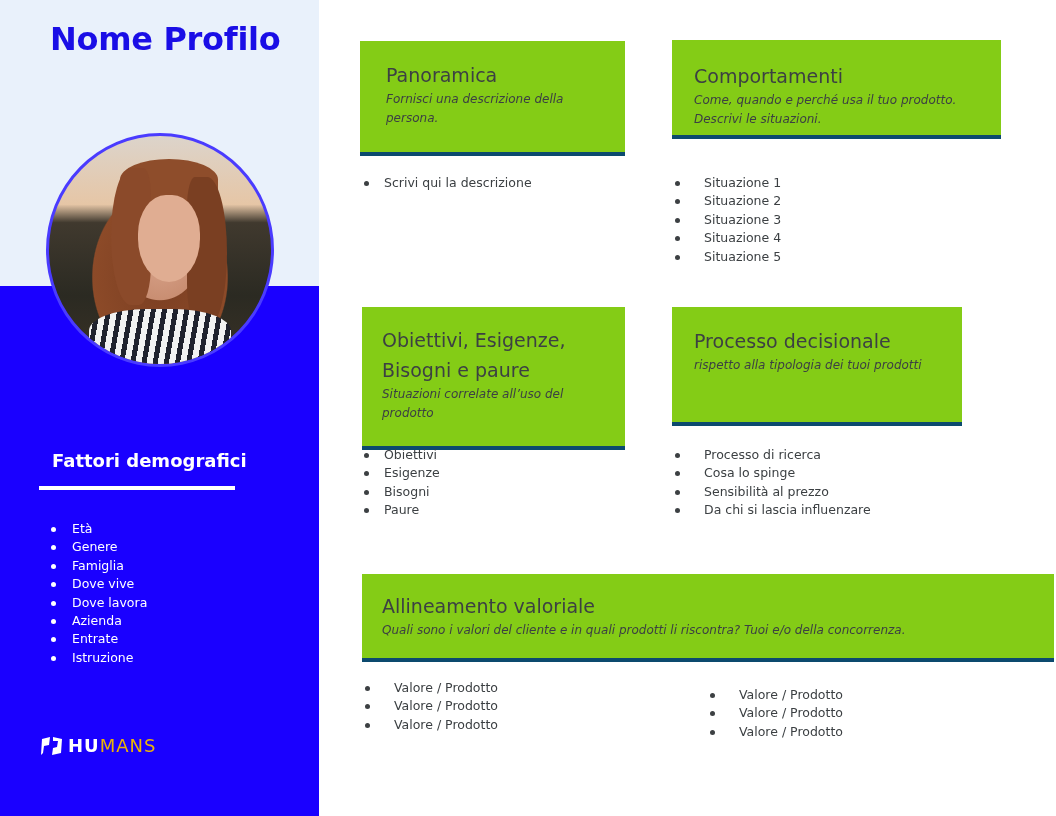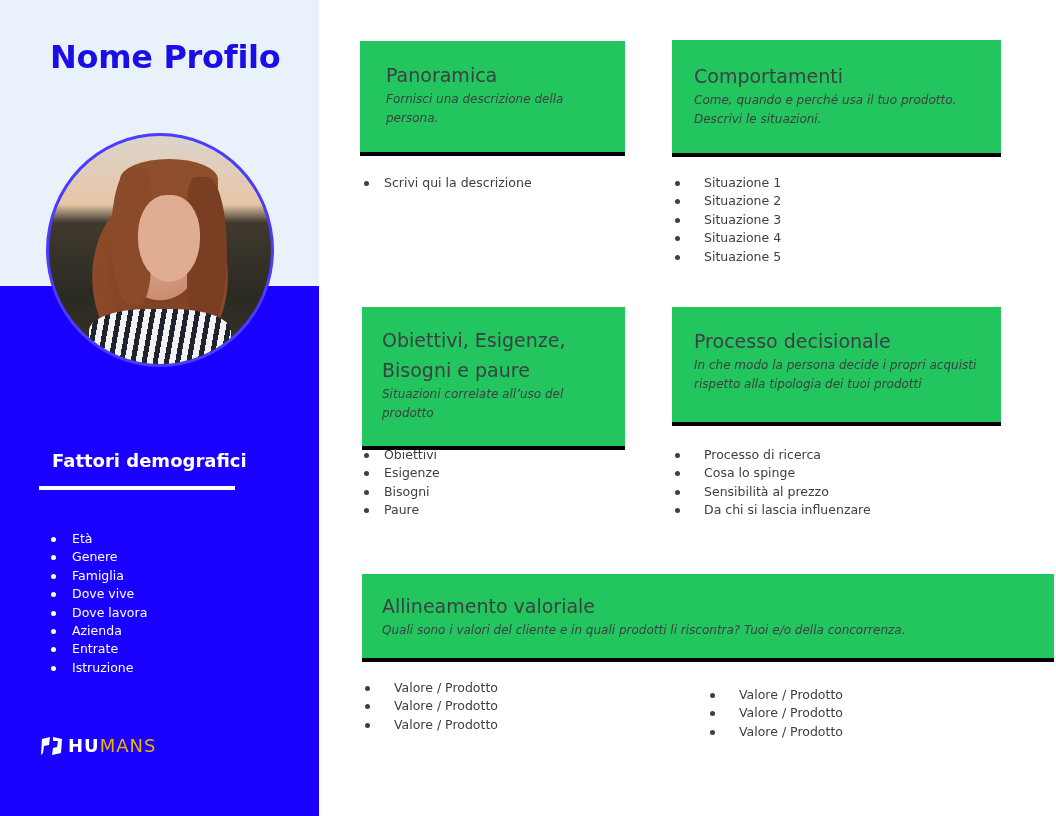--- a/index.html
+++ b/index.html
@@ -2,62 +2,62 @@
 <html><head>
   <meta charset="utf-8">
   <style>
     * { box-sizing: border-box; margin: 0; padding: 0; }
     html, body { width: 1056px; height: 816px; overflow: hidden; background: #ffffff; }
     body { position: relative; font-family: "DejaVu Sans", "Liberation Sans", sans-serif; color: #3c4043; }
 
     
     .sidebar { position: absolute; left: 0; top: 0; width: 319px; height: 816px; background: #1a00ff; }
     .sidebar-top { position: absolute; left: 0; top: 0; width: 319px; height: 286px; background: #e9f1fb; }
-    .profile-name { position: absolute; left: 50px; top: 38px; font-size: 32px; font-weight: bold; color: #1a0ee6; letter-spacing: -0.3px; font-family: "DejaVu Sans", sans-serif; }
+    .profile-name { position: absolute; left: 50px; top: 20px; font-size: 32px; font-weight: bold; color: #1a0ee6; letter-spacing: -0.3px; font-family: "DejaVu Sans", sans-serif; }
     .avatar { position: absolute; left: 46px; top: 133px; width: 228px; height: 234px; border-radius: 50%; overflow: hidden;
       background: radial-gradient(ellipse 40% 44% at 50% 52%, #d9a48c 0%, #c98e72 45%, transparent 46%),
                   radial-gradient(ellipse 55% 70% at 50% 62%, #7a3e22 0%, #8c4a28 55%, transparent 56%),
                   linear-gradient(180deg, #dcd4cb 0%, #e6c6a6 30%, #40392e 38%, #2b2a22 70%, #3a3226 100%);
       border: 3px solid #4a3bff; }
     .avatar-shirt { position: absolute; left: 18%; bottom: 0; width: 64%; height: 24%;
       background: repeating-linear-gradient(100deg, #f2f2f2 0 6px, #20222e 6px 11px); border-radius: 40% 40% 0 0; }
     .avatar-face { position: absolute; left: 40%; top: 26%; width: 28%; height: 38%; background: #e0ad92; border-radius: 45% 45% 50% 50%; }
     .avatar-hair-l { position: absolute; left: 28%; top: 14%; width: 18%; height: 60%; background: #8b4a2a; border-radius: 50% 20% 30% 50%; }
     .avatar-hair-r { position: absolute; left: 62%; top: 18%; width: 18%; height: 66%; background: #7a3f22; border-radius: 20% 50% 50% 30%; }
     .avatar-hair-top { position: absolute; left: 32%; top: 10%; width: 44%; height: 18%; background: #8e4d2b; border-radius: 50% 50% 20% 20%; }
 
     .demo-title { position: absolute; left: 52px; top: 450px; font-size: 18px; font-weight: bold; color: #ffffff; }
     .demo-underline { position: absolute; left: 39px; top: 486px; width: 196px; height: 4px; background: #ffffff; }
-    .demo-list { position: absolute; left: 50px; top: 520px; list-style: none; margin-top: 10px; }
+    .demo-list { position: absolute; left: 50px; top: 520px; list-style: none; }
     .demo-list li { position: relative; padding-left: 22px; font-size: 12.5px; line-height: 18.4px; color: #ffffff; }
     .demo-list li::before { content: ""; position: absolute; left: 1px; top: 7px; width: 5px; height: 5px; border-radius: 50%; background: #ffffff; }
 
     .logo { position: absolute; left: 40px; top: 735px; display: flex; align-items: center; color: #ffffff; }
     .logo-mark { width: 23px; height: 20px; position: relative; margin-right: 5px; }
     .logo-mark svg { display: block; }
     .logo-text-bold { font-weight: bold; font-size: 18px; letter-spacing: 1px; }
     .logo-text-light { font-size: 18px; letter-spacing: 1px; color: #eab308; }
 
     
-    .card-head { position: absolute; background: #22c55e; border-bottom: 4px solid #000000; }
+    .card-head { position: absolute; background: #84cc16; border-bottom: 4px solid #0c4a6e; }
     .card-title { font-size: 19px; color: #3c4043; font-weight: normal; line-height: 29px; }
     .card-sub { font-size: 12px; font-style: italic; color: #3c4043; line-height: 18.5px; }
     .bullets { position: absolute; list-style: none; }
     .bullets li { position: relative; font-size: 12.5px; line-height: 18.4px; color: #3c4043; }
     .bullets li::before { content: ""; position: absolute; top: 7px; width: 5px; height: 5px; border-radius: 50%; background: #3c4043; }
     .bullets.b-near li { padding-left: 22px; }
     .bullets.b-near li::before { left: 2px; }
     .bullets.b-far li { padding-left: 32px; }
     .bullets.b-far li::before { left: 3px; }
 
     #card-overview { left: 360px; top: 41px; width: 265px; height: 115px; padding: 20px 26px 0 26px; }
-    #card-behaviors { left: 672px; top: 40px; width: 329px; height: 117px; padding: 22px 22px 0 22px; }
+    #card-behaviors { left: 672px; top: 40px; width: 329px; height: 99px; padding: 22px 22px 0 22px; }
     #card-goals { left: 362px; top: 307px; width: 263px; height: 143px; padding: 18px 20px 0 20px; }
     #card-goals .card-title { line-height: 30px; }
-    #card-decision { left: 672px; top: 307px; width: 329px; height: 119px; padding: 20px 12px 0 22px; }
+    #card-decision { left: 672px; top: 307px; width: 290px; height: 119px; padding: 20px 12px 0 22px; }
     #card-values { left: 362px; top: 574px; width: 692px; height: 88px; padding: 18px 20px 0 20px; }
 
     #list-overview { left: 362px; top: 174px; }
     #list-behaviors { left: 672px; top: 174px; }
     #list-goals { left: 362px; top: 446px; }
     #list-decision { left: 672px; top: 446px; }
     #list-values-a { left: 362px; top: 679px; }
     #list-values-b { left: 707px; top: 686px; }
   </style>
 </head>
@@ -128,21 +128,20 @@
 </div>
 <ul class="bullets b-near" id="list-goals">
   <li>Obiettivi</li>
   <li>Esigenze</li>
   <li>Bisogni</li>
   <li>Paure</li>
 </ul>
 
 <div class="card-head" id="card-decision">
   <div class="card-title">Processo decisionale</div>
-  <div class="card-sub">In che modo la persona decide i propri acquisti</div>
   <div class="card-sub">rispetto alla tipologia dei tuoi prodotti</div>
 </div>
 <ul class="bullets b-far" id="list-decision">
   <li>Processo di ricerca</li>
   <li>Cosa lo spinge</li>
   <li>Sensibilità al prezzo</li>
   <li>Da chi si lascia influenzare</li>
 </ul>
 
 <div class="card-head" id="card-values">

